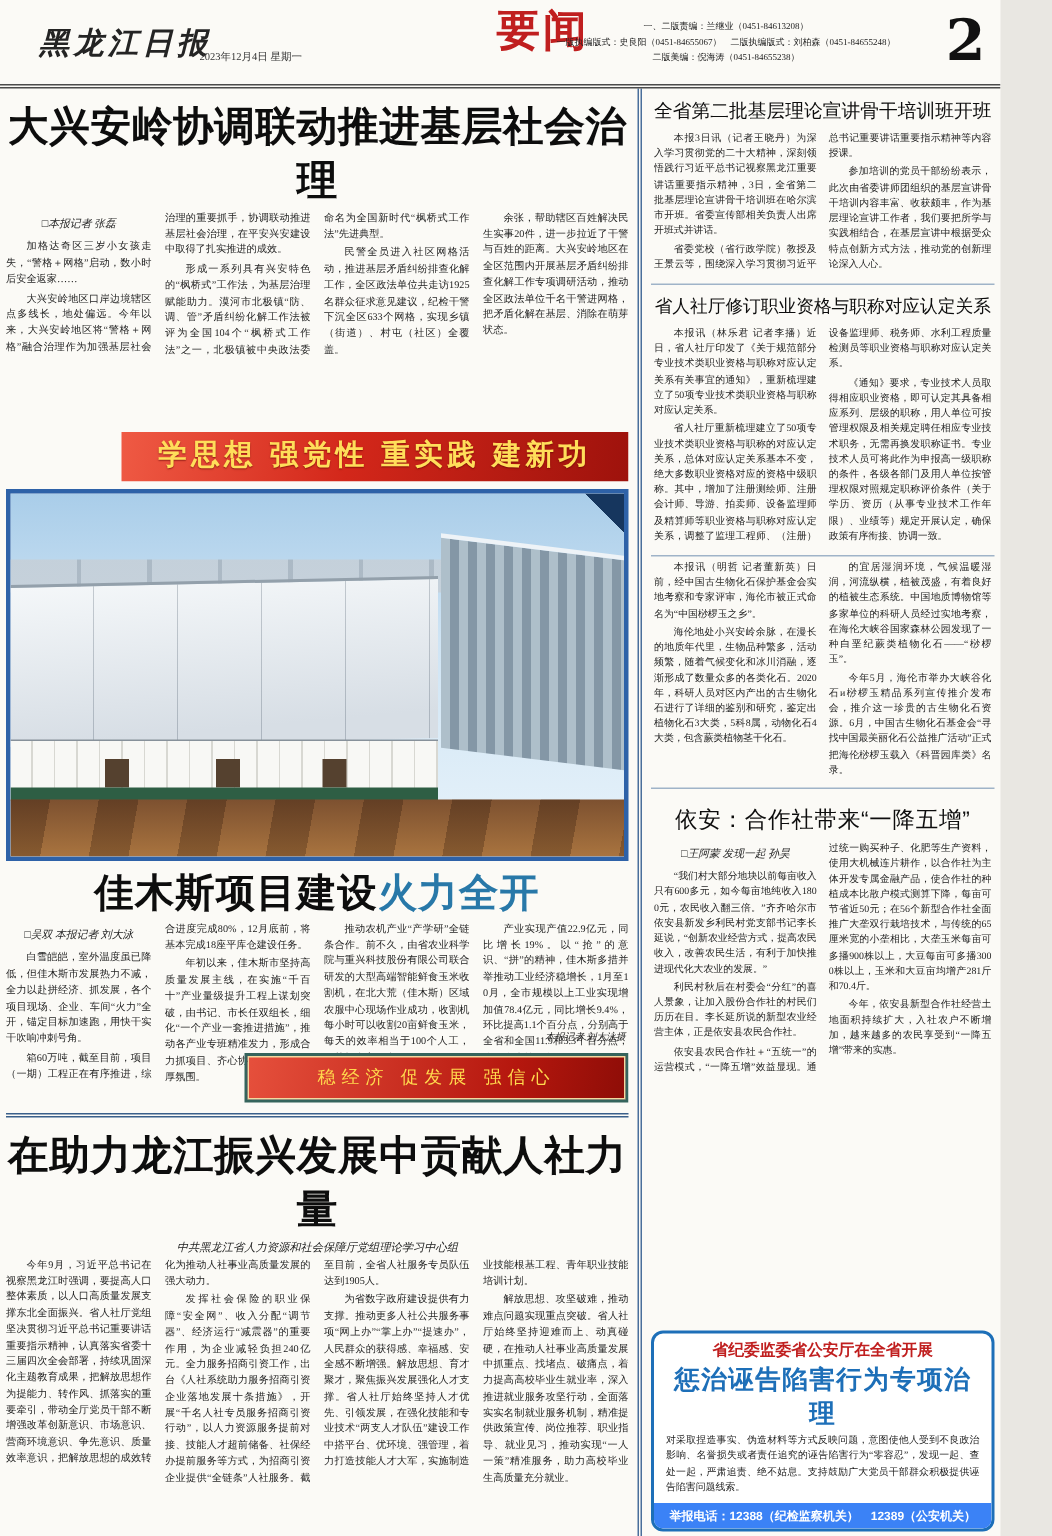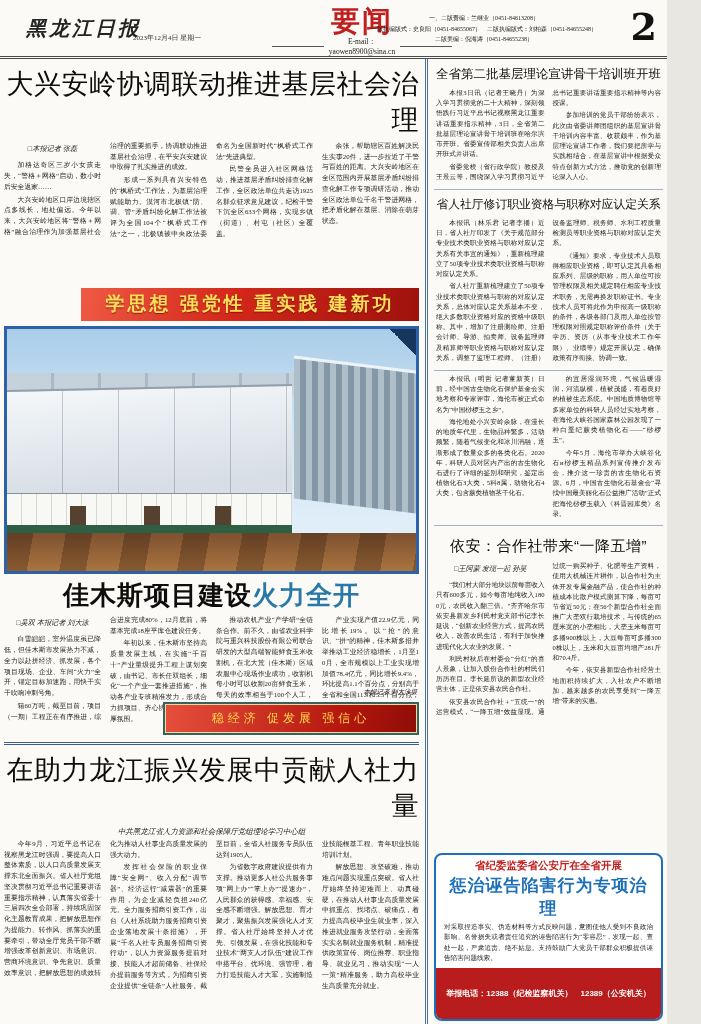--- a/index.html
+++ b/index.html
@@ -20,21 +20,21 @@
       font-size:6px;line-height:1.75;color:#222;}
   .page-number{position:absolute;right:10px;top:4px;font-family:"DejaVu Serif",serif;
       font-size:38px;font-weight:bold;color:#111;}
   
   .content{display:flex;height:968px;}
   .left-col{width:451px;padding:0 6px 0 4px;box-sizing:border-box;}
   .right-col{flex:1;border-left:3px double #4a6f9b;padding:0 4px 6px 6px;
       display:flex;flex-direction:column;box-sizing:border-box;}
   
   h1,h2,h3{font-family:"Liberation Sans",sans-serif;margin:0;color:#0d0d0d;}
-  .lead-headline{font-size:27px;font-weight:400;text-align:right;letter-spacing:0.5px;margin:7px 0 3px;}
+  .lead-headline{font-size:27px;font-weight:700;text-align:center;letter-spacing:0.5px;margin:7px 0 3px;}
   .h2-line{font-size:26px;font-weight:900;text-align:center;letter-spacing:1px;margin:4px 0 2px;}
   .hl-blue{color:#2878a8;}
   .subtitle{text-align:center;font-size:7.5px;font-style:italic;color:#222;margin:1px 0 2px;}
   
   .cols4{position:relative;column-count:4;column-gap:9px;overflow:hidden;
       font-size:6.8px;line-height:1.58;text-align:justify;word-break:break-all;color:#242424;}
   .cols2{column-count:2;column-gap:8px;overflow:hidden;font-size:6.6px;line-height:1.55;
       text-align:justify;word-break:break-all;color:#242424;}
   .cols4 p,.cols2 p{margin:0 0 2px;text-indent:2em;}
   p.byline{text-align:center;text-indent:0;font-style:italic;font-size:7.2px;margin:3px 0 5px;}
@@ -91,38 +91,33 @@
   .h-a{font-size:12.5px;} .h-b{font-size:11.8px;} .h-c{font-size:14.5px;letter-spacing:0.5px;}
   .h-d{font-size:15px;letter-spacing:0.5px;margin-top:8px;}
   
   .notice-box{margin-top:auto;border:2px solid #1d6fb8;border-radius:8px;background:#fff;
       padding:4px 7px 0;overflow:hidden;}
   .notice-line1{color:#c01f1f;font-family:"Liberation Sans",sans-serif;font-weight:900;
       font-size:10.5px;text-align:center;}
   .notice-line2{color:#1d6fb8;font-family:"Liberation Sans",sans-serif;font-weight:900;
       font-size:17px;letter-spacing:1px;text-align:center;margin:1px 0 2px;}
   .notice-body{font-size:6.6px;line-height:1.6;text-align:justify;word-break:break-all;margin:2px 1px 4px;}
-  .notice-bar{background:#b91c1c;color:#fff;font-family:"Liberation Sans",sans-serif;
-      font-weight:bold;font-size:8px;text-align:center;padding:20px 0;margin:0 -7px;}
+  .notice-bar{background:#3b82f6;color:#fff;font-family:"Liberation Sans",sans-serif;
+      font-weight:bold;font-size:8px;text-align:center;padding:3px 0;margin:0 -7px;}
 </style>
 </head>
 <body>
 
 <div class="page">
 
   <header class="masthead">
     <div class="paper-name">黑龙江日报</div>
     <div class="mast-date">2023年12月4日 星期一</div>
     <div class="mast-center">
       <div class="section-title">要闻</div>
-      <div class="email-row">
-        <span class="email-rule"></span>
-        <span>E-mail：yaowen8900@sina.cn</span>
-        <span class="email-rule"></span>
-      </div>
     </div>
     <div class="mast-staff">
       <div>一、二版责编：兰继业（0451-84613208）</div>
       <div>一版执编版式：史良阳（0451-84655067）　二版执编版式：刘柏森（0451-84655248）</div>
       <div>二版美编：倪海涛（0451-84655238）</div>
     </div>
     <div class="page-number">2</div>
   </header>
 
   <div class="content">

